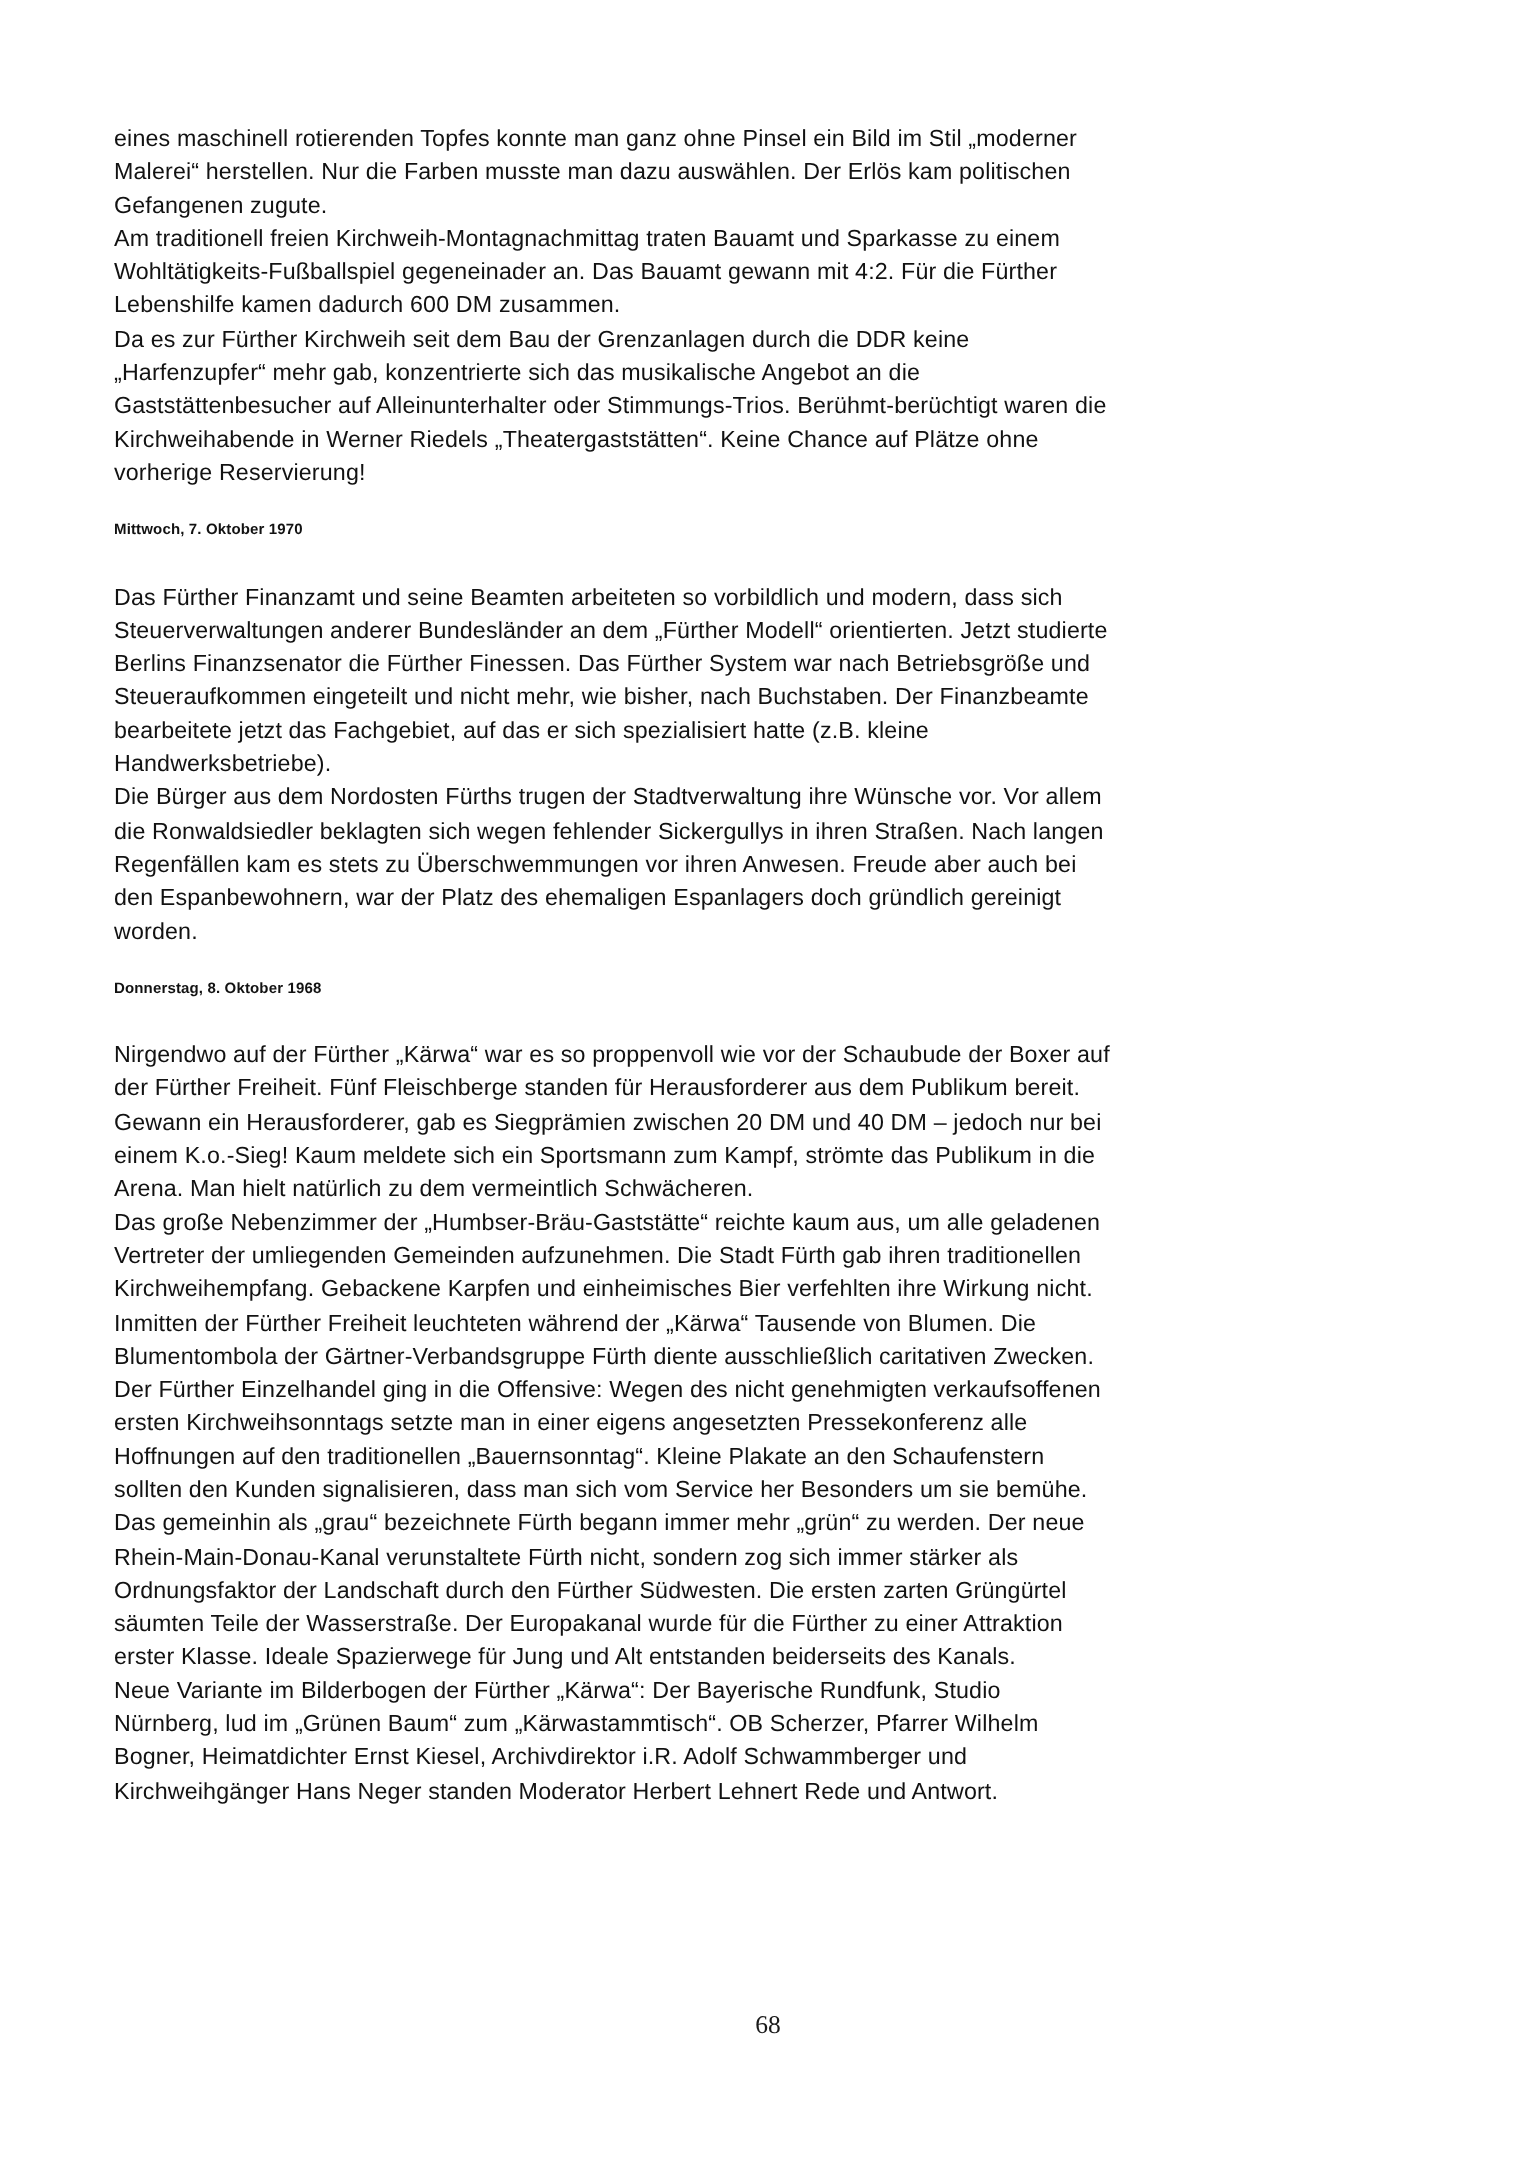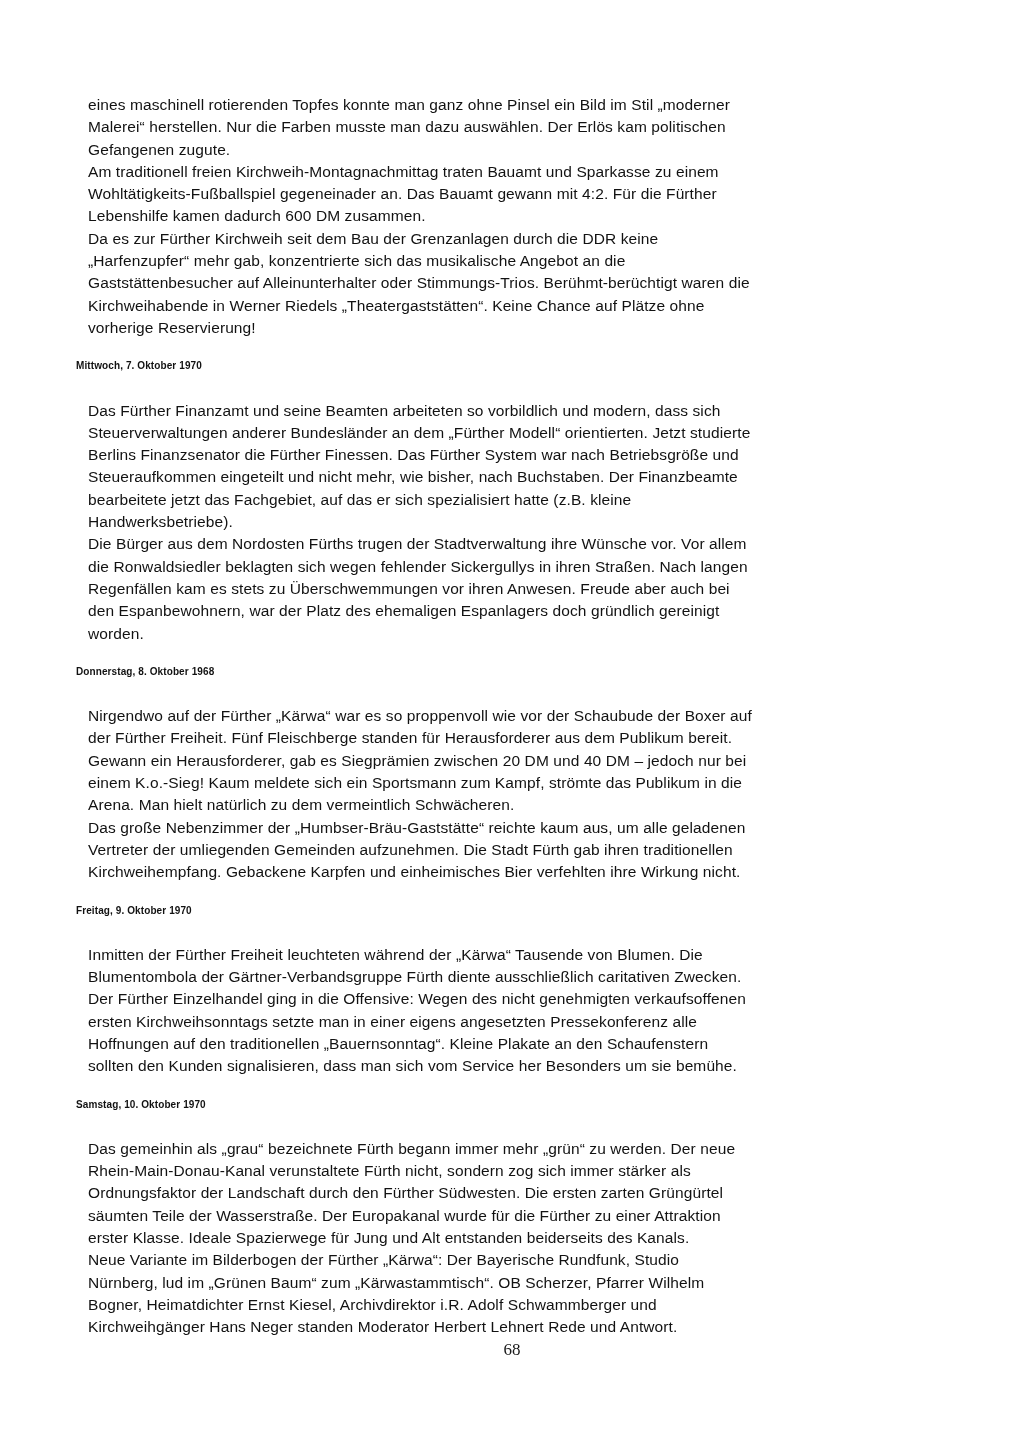--- a/index.html
+++ b/index.html
@@ -20,21 +20,21 @@
     position: absolute;
     left: 76px;
     top: 82px;
     width: 880px;
   }
   .paragraph {
     white-space: pre;
     font-size: 15.5px;
     line-height: 22.3px;
     letter-spacing: 0.1px;
-    margin: 12px;
+    margin: 0;
   }
   .heading {
     white-space: pre;
     font-size: 10px;
     line-height: 22.3px;
     font-weight: bold;
     letter-spacing: 0.1px;
     margin: 16px 0 22px 0;
   }
   .page-number {
@@ -78,28 +78,26 @@
 worden.</div>
       <div class="heading">Donnerstag, 8. Oktober 1968</div>
       <div class="paragraph">Nirgendwo auf der Fürther „Kärwa“ war es so proppenvoll wie vor der Schaubude der Boxer auf
 der Fürther Freiheit. Fünf Fleischberge standen für Herausforderer aus dem Publikum bereit.
 Gewann ein Herausforderer, gab es Siegprämien zwischen 20 DM und 40 DM – jedoch nur bei
 einem K.o.-Sieg! Kaum meldete sich ein Sportsmann zum Kampf, strömte das Publikum in die
 Arena. Man hielt natürlich zu dem vermeintlich Schwächeren.
 Das große Nebenzimmer der „Humbser-Bräu-Gaststätte“ reichte kaum aus, um alle geladenen
 Vertreter der umliegenden Gemeinden aufzunehmen. Die Stadt Fürth gab ihren traditionellen
 Kirchweihempfang. Gebackene Karpfen und einheimisches Bier verfehlten ihre Wirkung nicht.</div>
-      <div class="heading">Freitag, 9. Oktober 1970</div>
       <div class="paragraph">Inmitten der Fürther Freiheit leuchteten während der „Kärwa“ Tausende von Blumen. Die
 Blumentombola der Gärtner-Verbandsgruppe Fürth diente ausschließlich caritativen Zwecken.
 Der Fürther Einzelhandel ging in die Offensive: Wegen des nicht genehmigten verkaufsoffenen
 ersten Kirchweihsonntags setzte man in einer eigens angesetzten Pressekonferenz alle
 Hoffnungen auf den traditionellen „Bauernsonntag“. Kleine Plakate an den Schaufenstern
 sollten den Kunden signalisieren, dass man sich vom Service her Besonders um sie bemühe.</div>
-      <div class="heading">Samstag, 10. Oktober 1970</div>
       <div class="paragraph">Das gemeinhin als „grau“ bezeichnete Fürth begann immer mehr „grün“ zu werden. Der neue
 Rhein-Main-Donau-Kanal verunstaltete Fürth nicht, sondern zog sich immer stärker als
 Ordnungsfaktor der Landschaft durch den Fürther Südwesten. Die ersten zarten Grüngürtel
 säumten Teile der Wasserstraße. Der Europakanal wurde für die Fürther zu einer Attraktion
 erster Klasse. Ideale Spazierwege für Jung und Alt entstanden beiderseits des Kanals.
 Neue Variante im Bilderbogen der Fürther „Kärwa“: Der Bayerische Rundfunk, Studio
 Nürnberg, lud im „Grünen Baum“ zum „Kärwastammtisch“. OB Scherzer, Pfarrer Wilhelm
 Bogner, Heimatdichter Ernst Kiesel, Archivdirektor i.R. Adolf Schwammberger und
 Kirchweihgänger Hans Neger standen Moderator Herbert Lehnert Rede und Antwort.</div>
     </div>

